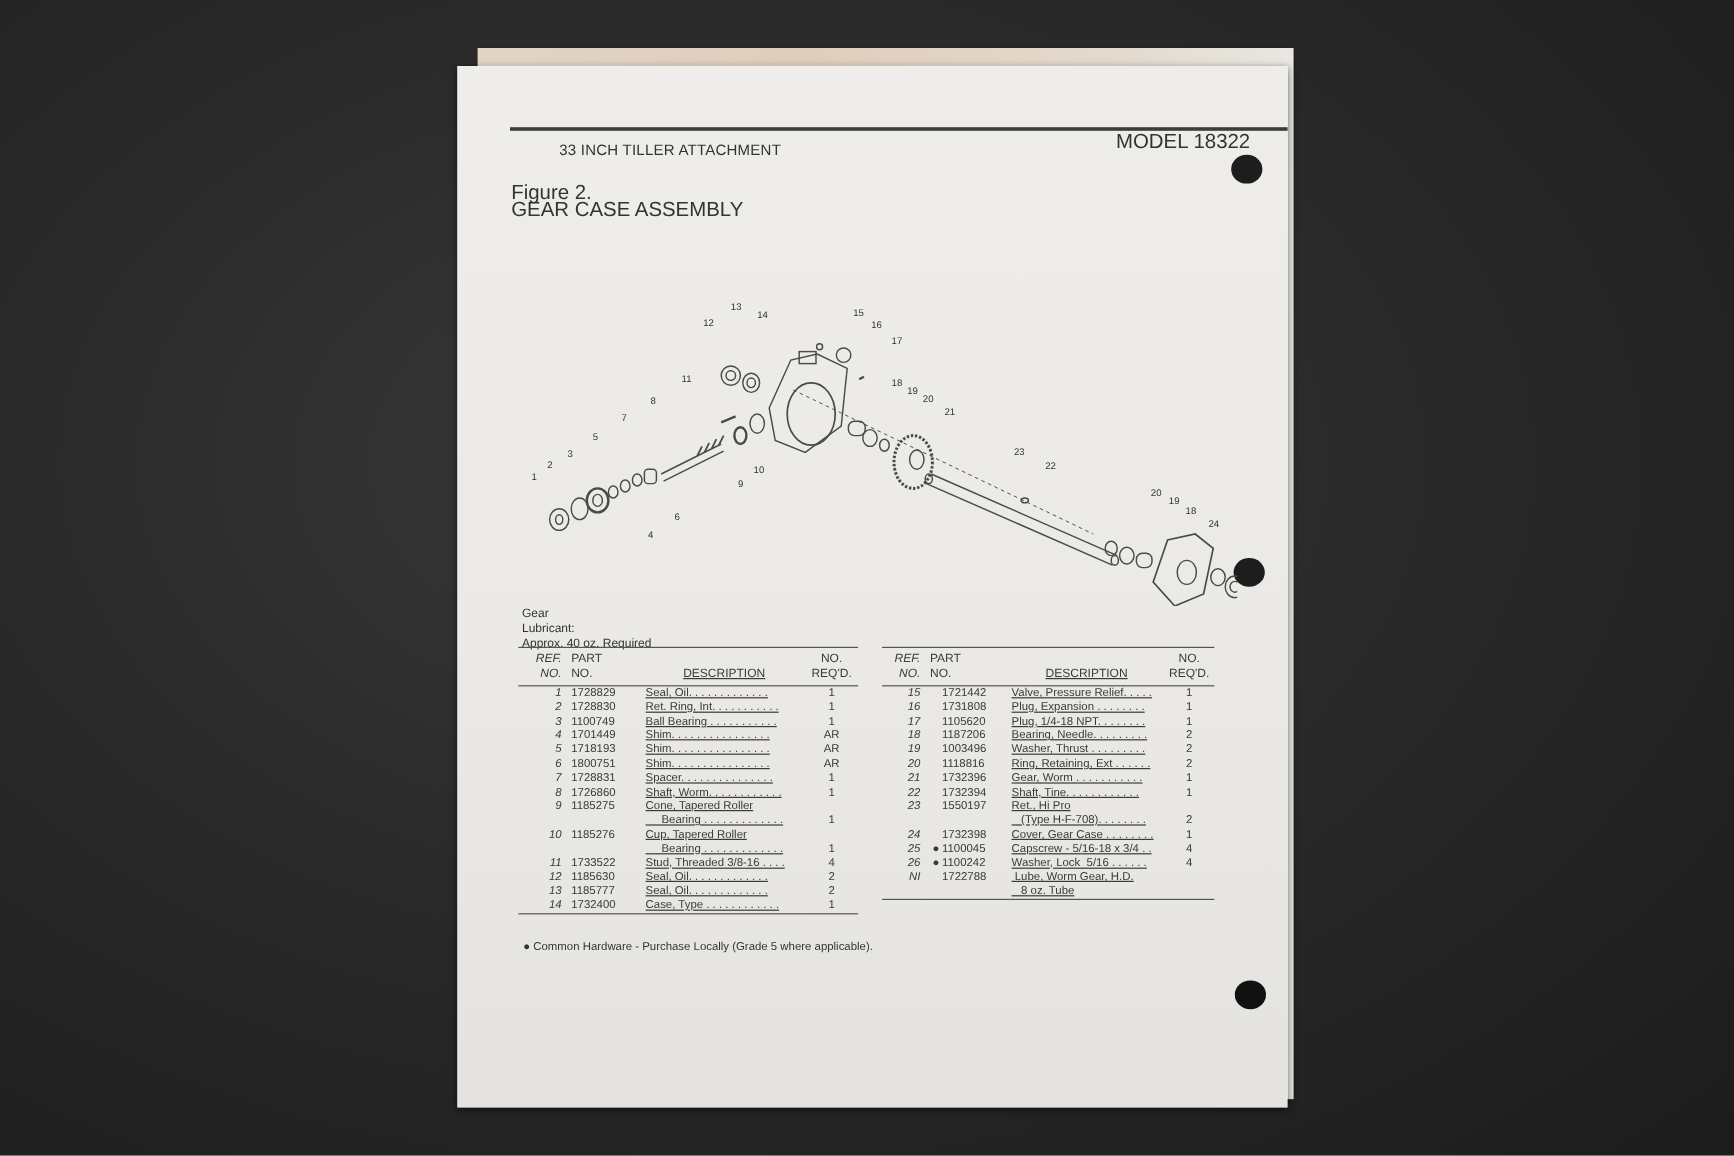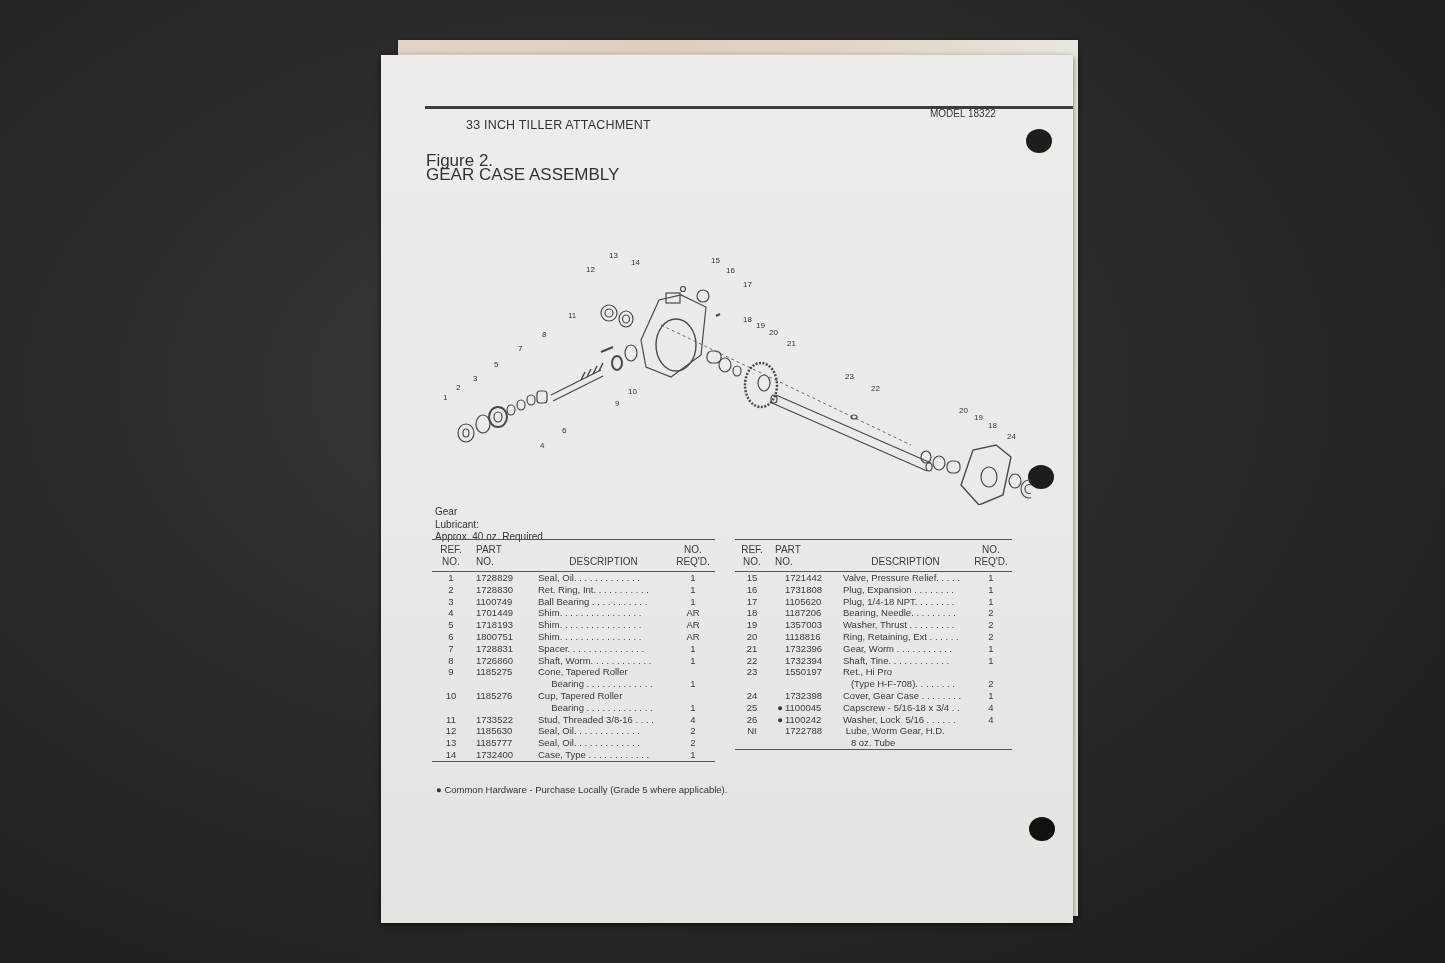--- a/index.html
+++ b/index.html
@@ -21,36 +21,36 @@
       background: linear-gradient(180deg, #eeedea 0%, #ebeae6 50%, #e4e3df 100%);
       box-shadow: 0 2px 6px rgba(0,0,0,0.55);
       color: #3a3a3a;
     }
     .hole {
       position: absolute; width: 26px; height: 24px; border-radius: 50%;
       background: #1d1d1d;
     }
     .top-rule { position: absolute; left: 44px; top: 51px; width: 648px; height: 3px; background: #3c3c3c; }
     .doc-title { position: absolute; left: 46px; top: 63px; font-size: 12.5px; letter-spacing: 0.2px; color: #333; margin-left: 39px; }
-    .model { position: absolute; left: 549px; top: 53px; font-size: 10px; color: #333; }
+    .model { position: absolute; left: 549px; top: 53px; font-size: 17px; color: #333; }
     .fig-label { position: absolute; left: 45px; top: 99px; font-size: 17px; color: #333; line-height: 14px; }
     .diagram { position: absolute; left: 50px; top: 140px; width: 600px; height: 310px; }
     .lube { position: absolute; left: 54px; top: 451px; font-size: 10px; line-height: 12.5px; color: #333; }
     table.parts {
       position: absolute; border-collapse: collapse; font-size: 9.5px; color: #3a3a3a;
     }
     table.parts th {
       font-weight: normal; font-size: 10px; line-height: 11.5px; padding: 4px 2px 4px 2px;
       border-top: 1.5px solid #555; border-bottom: 1.5px solid #555; vertical-align: bottom;
     }
     table.parts td { padding: 0 2px; line-height: 11.8px; vertical-align: bottom; }
     table.parts tr.last td { border-bottom: 1.5px solid #555; padding-bottom: 0; }
-    .c-ref { text-align: center; }
+    .c-ref { text-align: right; font-style: italic; }
     .c-part { text-align: left; padding-left: 6px !important; }
-    .c-desc { text-align: left; white-space: pre; }
+    .c-desc { text-align: left; white-space: pre; text-decoration: underline; }
     .c-qty { text-align: center; }
     .bullet { display: inline-block; width: 10px; text-align: center; }
     .footnote { position: absolute; left: 55px; top: 729px; font-size: 9.5px; color: #333; }
   </style>
 </head>
 <body>
 
 <div class="sheet-back">
   <div class="stain"></div>
 </div>
@@ -309,21 +309,21 @@
           <td class="c-qty">1</td>
         </tr>
         <tr>
           <td class="c-ref">18</td>
           <td class="c-part"><span class="bullet"></span><span>1187206</span></td>
           <td class="c-desc">Bearing, Needle. . . . . . . . .</td>
           <td class="c-qty">2</td>
         </tr>
         <tr>
           <td class="c-ref">19</td>
-          <td class="c-part"><span class="bullet"></span><span>1357003</span></td>
+          <td class="c-part"><span class="bullet"></span><span>1003496</span></td>
           <td class="c-desc">Washer, Thrust . . . . . . . . .</td>
           <td class="c-qty">2</td>
         </tr>
         <tr>
           <td class="c-ref">20</td>
           <td class="c-part"><span class="bullet"></span><span>1118816</span></td>
           <td class="c-desc">Ring, Retaining, Ext . . . . . .</td>
           <td class="c-qty">2</td>
         </tr>
         <tr>

